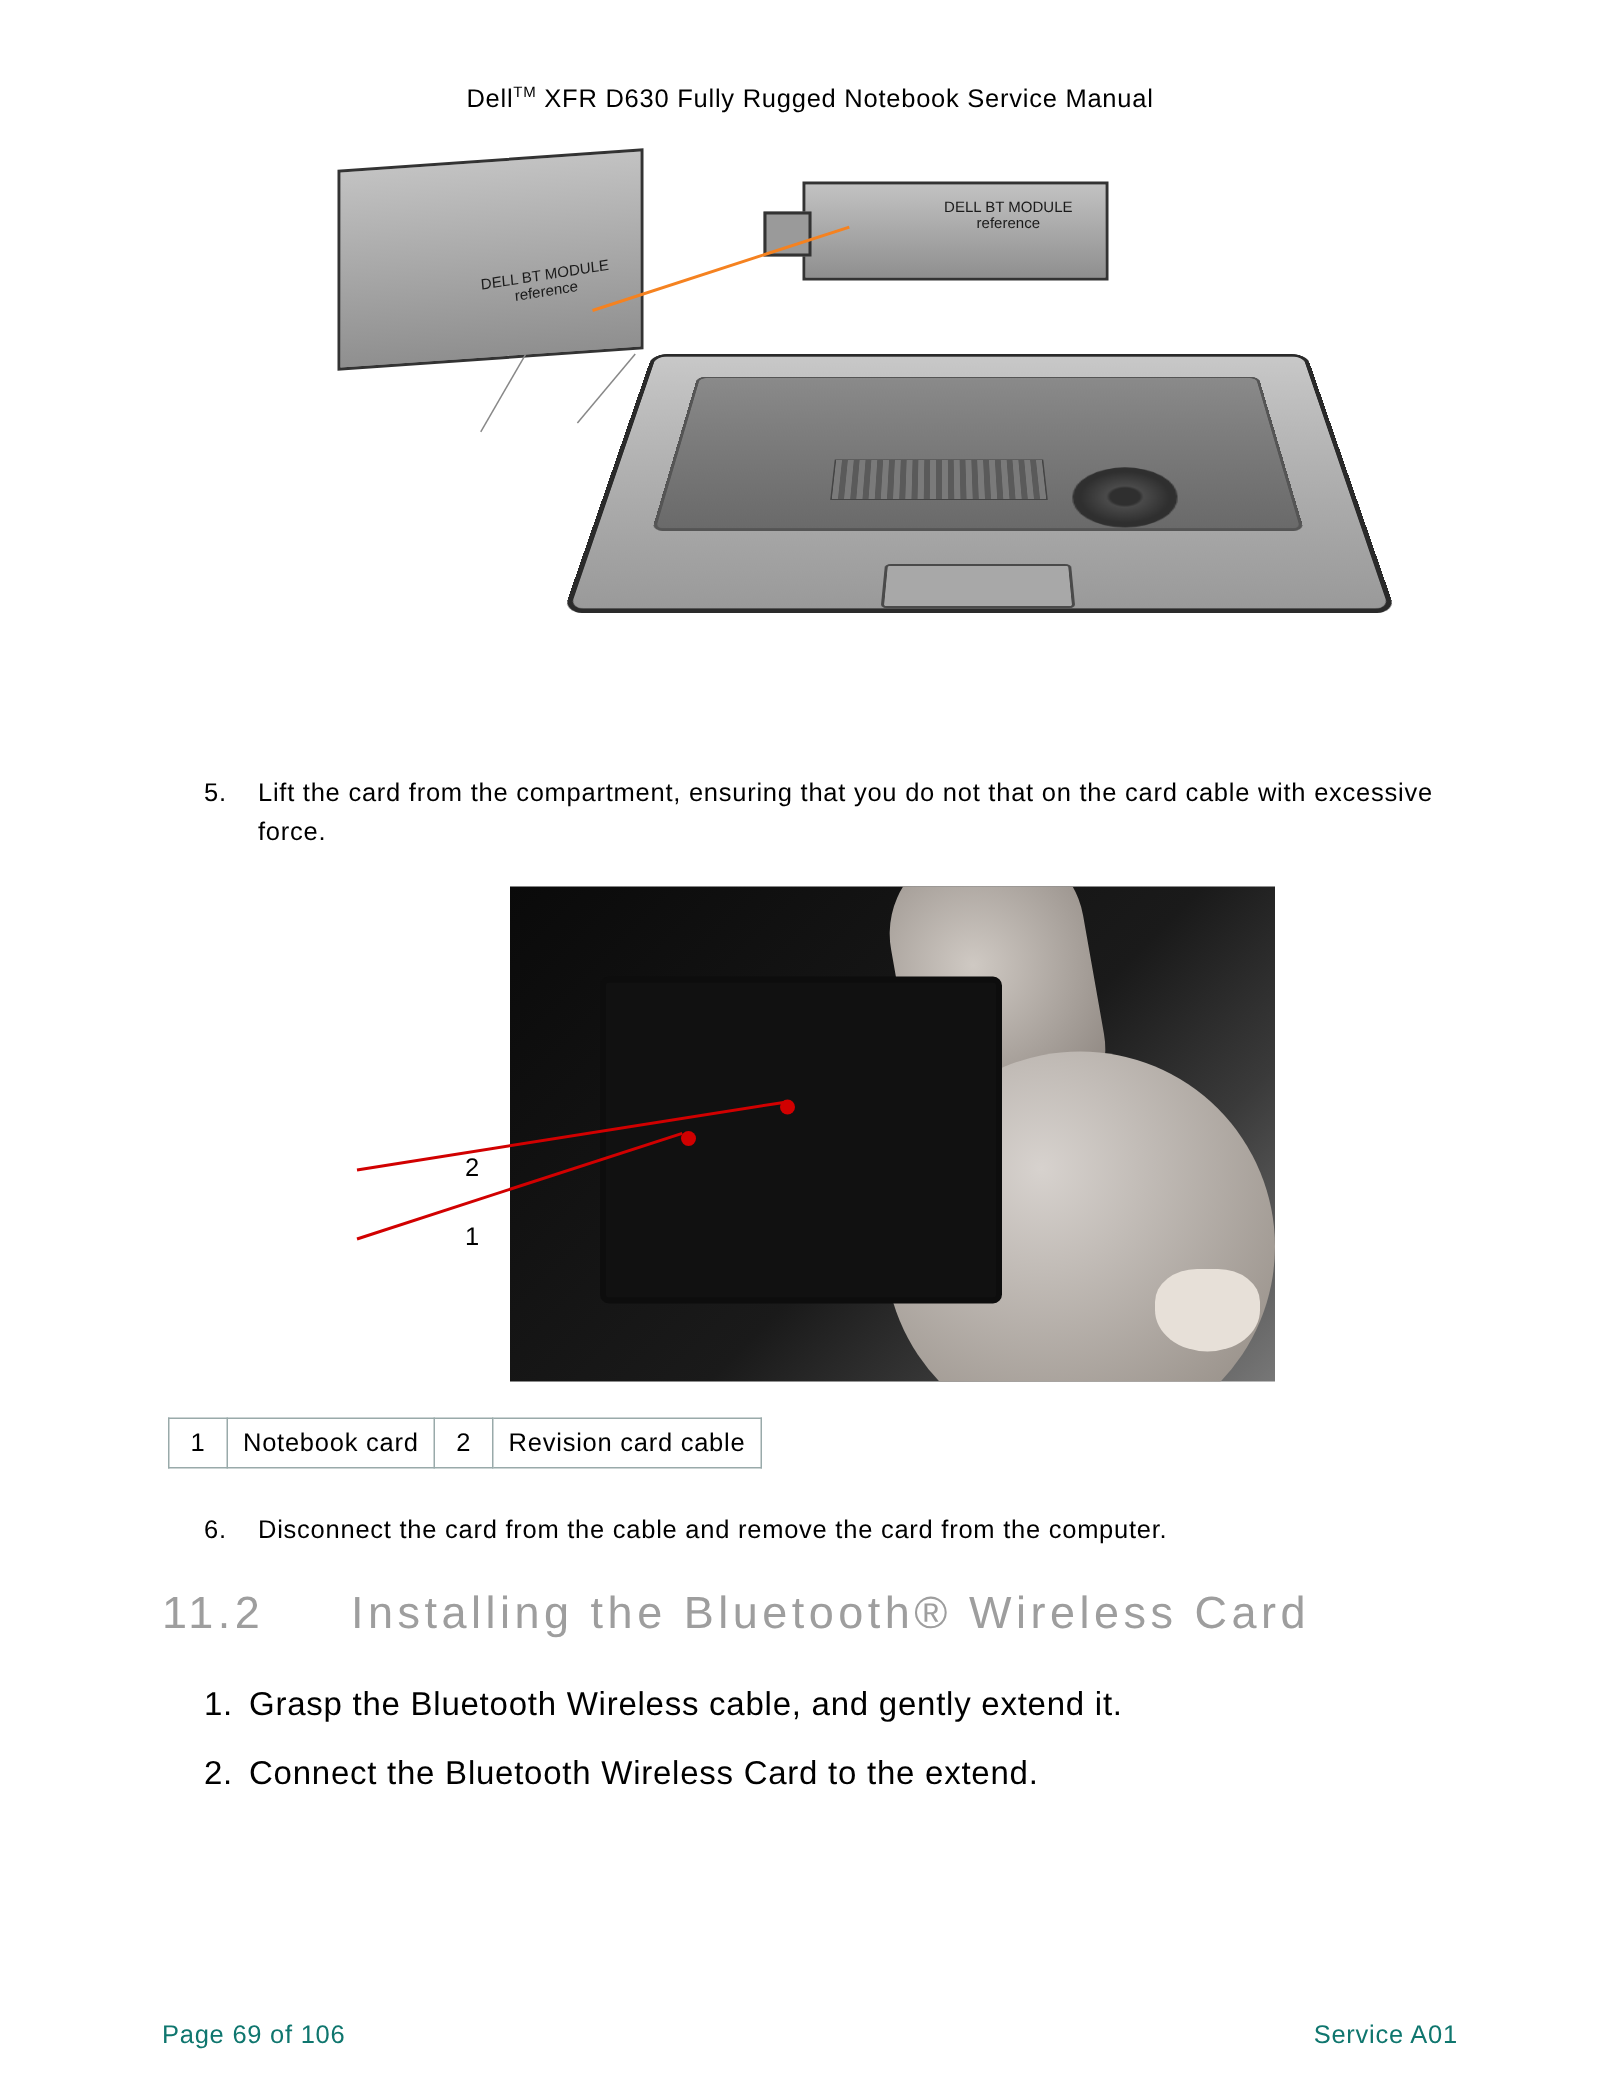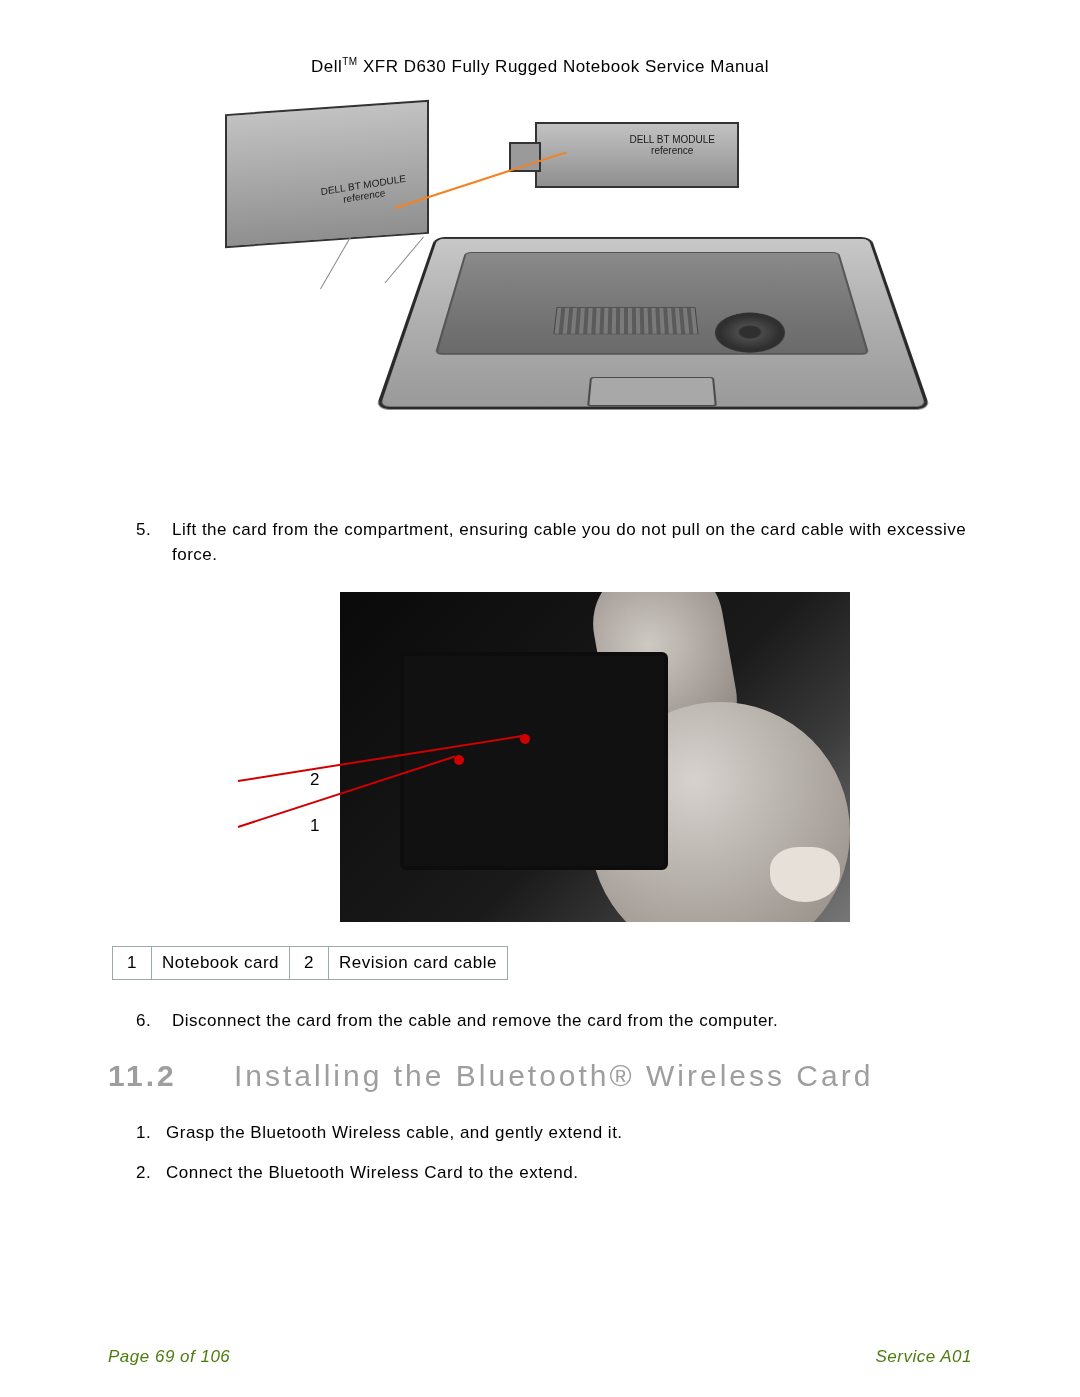--- a/index.html
+++ b/index.html
@@ -135,30 +135,30 @@
   .idx-1 { left:80px; top:224px; }
 
   table.legend { border-collapse:collapse; margin: 0 0 28px 4px; }
   table.legend td { border:1px solid #9aa; padding:6px 10px; font-size:17px; letter-spacing:0.5px; }
   table.legend td.n { width:18px; text-align:center; }
 
   h2.section {
     font-size:30px; font-weight:normal; color:#9e9e9e; letter-spacing:3px;
     margin: 26px 0 30px 0;
   }
-  h2.section .secnum { display:inline-block; width:126px;font-weight:bold; }
+  h2.section .secnum { display:inline-block; width:126px; }
 
   ol.steps2 { list-style:none; padding:0; margin:0 0 0 28px; }
-  ol.steps2 li { font-size:17px; letter-spacing:0.5px; margin-bottom:20px; }
+  ol.steps2 li { font-size:22px; letter-spacing:0.5px; margin-bottom:20px; }
   ol.steps2 li .n2 { display:inline-block; width:30px; }
 
   .footer {
     position:absolute; left:108px; right:108px; bottom:30px;
     display:flex; justify-content:space-between;
-    font-size:17px; font-style:italic; color:#4d7c0f; letter-spacing:0.5px;
+    font-size:17px; color:#0f766e; letter-spacing:0.5px;
   }
 </style>
 </head>
 <body>
 
 <div class="page">
 
   <div class="header">
     <span>Dell</span><span class="tm">TM</span><span> XFR D630 Fully Rugged Notebook Service Manual</span>
   </div>
@@ -184,21 +184,21 @@
       <div class="lap-inner"></div>
       <div class="lap-hs"></div>
       <div class="lap-fan"></div>
       <div class="lap-track"></div>
     </div>
   </div>
 
   <ul class="step-list">
     <li class="step-item">
       <span class="num">5.</span>
-      <span class="txt">Lift the card from the compartment, ensuring cable you do not pull on the card cable with excessive force.</span>
+      <span class="txt">Lift the card from the compartment, ensuring that you do not that on the card cable with excessive force.</span>
     </li>
   </ul>
 
   <div class="figure-2">
     <div class="photo">
       <div class="screw s1"></div>
         <div class="screw s2"></div>
         <div class="screw s3"></div>
         <div class="screw s4"></div>
       <div class="foil"></div>

